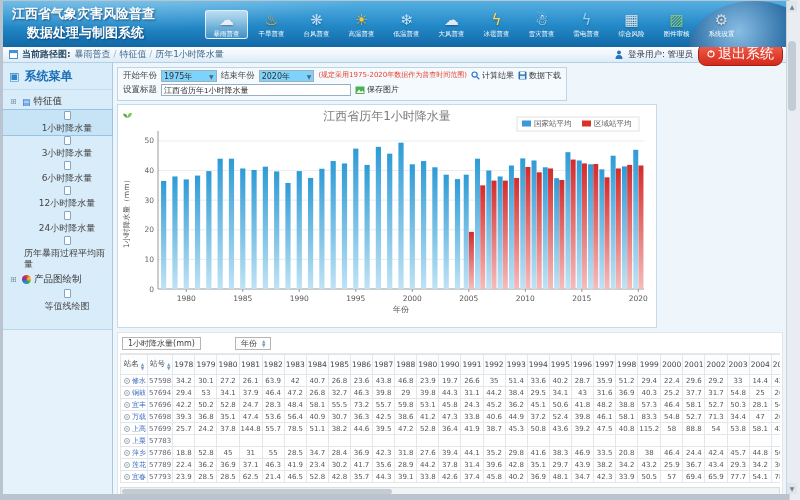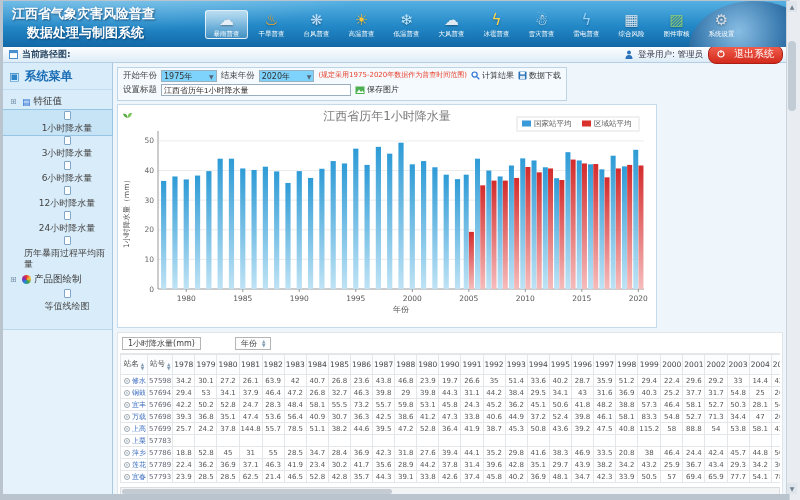--- a/index.html
+++ b/index.html
@@ -23,21 +23,21 @@
     border:1px solid rgba(255,255,255,.75);padding:1px 0 0;}
   
   .crumbbar{height:16px;background:linear-gradient(180deg,#fdfeff,#ddecf7);border-bottom:1px solid #b4cfe5;
     display:flex;align-items:center;font-size:9px;color:#3c5a74;padding:0 6px;gap:4px;}
   .crumbbar .bc-label{font-weight:bold;color:#2c4b66;}
   .crumb{color:#41688c;cursor:pointer;}
   .crumb-sep{color:#9db4c8;}
   .loginarea{margin-left:auto;display:flex;align-items:center;gap:5px;padding-right:8px;}
   .login-text{color:#334;font-size:8.5px;}
   .logout-btn{background:linear-gradient(180deg,#f2604e,#d32a1c);color:#fff;border-radius:8px;
-    padding:1px 8px 2px;font-size:10px;border:1px solid #aa1f13;display:flex;gap:9px;align-items:center;cursor:pointer;}
+    padding:1px 8px 2px;font-size:14px;border:1px solid #aa1f13;display:flex;gap:3px;align-items:center;cursor:pointer;}
   
   .body{display:flex;height:431px;}
   .sidebar{width:110px;background:#d9ecf9;border-right:1px solid #a9c9e2;font-size:10px;display:flex;flex-direction:column;}
   .sb-title{color:#1a6db5;font-weight:bold;font-size:12px;padding:5px 6px 4px;display:flex;gap:5px;align-items:center;
     border-bottom:1px solid #c2dcef;}
   .sb-title .wicon{color:#2f86c8;font-size:11px;}
   .sb-tree{padding:3px 0 6px;}
   .sb-group{display:flex;align-items:center;gap:3px;padding:2px 2px 2px 7px;color:#333;cursor:pointer;font-size:9.5px;}
   .sb-toggle{color:#7a93ad;font-size:8px;width:9px;}
   .sb-gicon{font-size:9px;color:#2b6fd4;}
@@ -143,20 +143,21 @@
         </div>
       </div>
   </div>
 
   <div class="crumbbar">
     <svg width="9" height="9" viewBox="0 0 9 9">
       <rect x="0.5" y="0.5" width="8" height="8" fill="#fff" stroke="#4a90d0"></rect>
       <rect x="0.5" y="0.5" width="8" height="2.6" fill="#4a90d0"></rect>
     </svg>
     <span class="bc-label">当前路径图:</span>
+    <span id="crumbs"><span class="crumb">暴雨普查</span><span class="crumb-sep"> / </span><span class="crumb">特征值</span><span class="crumb-sep"> / </span><span class="crumb">历年1小时降水量</span></span>
     <div class="loginarea">
       <svg width="8" height="9" viewBox="0 0 8 9">
         <circle cx="4" cy="2.4" r="2" fill="#2b72b8"></circle>
           <path d="M0.5 9 Q0.5 5 4 5 Q7.5 5 7.5 9 Z" fill="#2b72b8"></path>
       </svg>
       <span class="login-text">登录用户: 管理员</span>
       <div class="logout-btn">
         <svg width="8" height="8" viewBox="0 0 8 8">
           <circle cx="4" cy="4" r="3" fill="none" stroke="#fff" stroke-width="1.2"></circle>
             <line x1="4" y1="0.5" x2="4" y2="3" stroke="#fff" stroke-width="1.2"></line>

